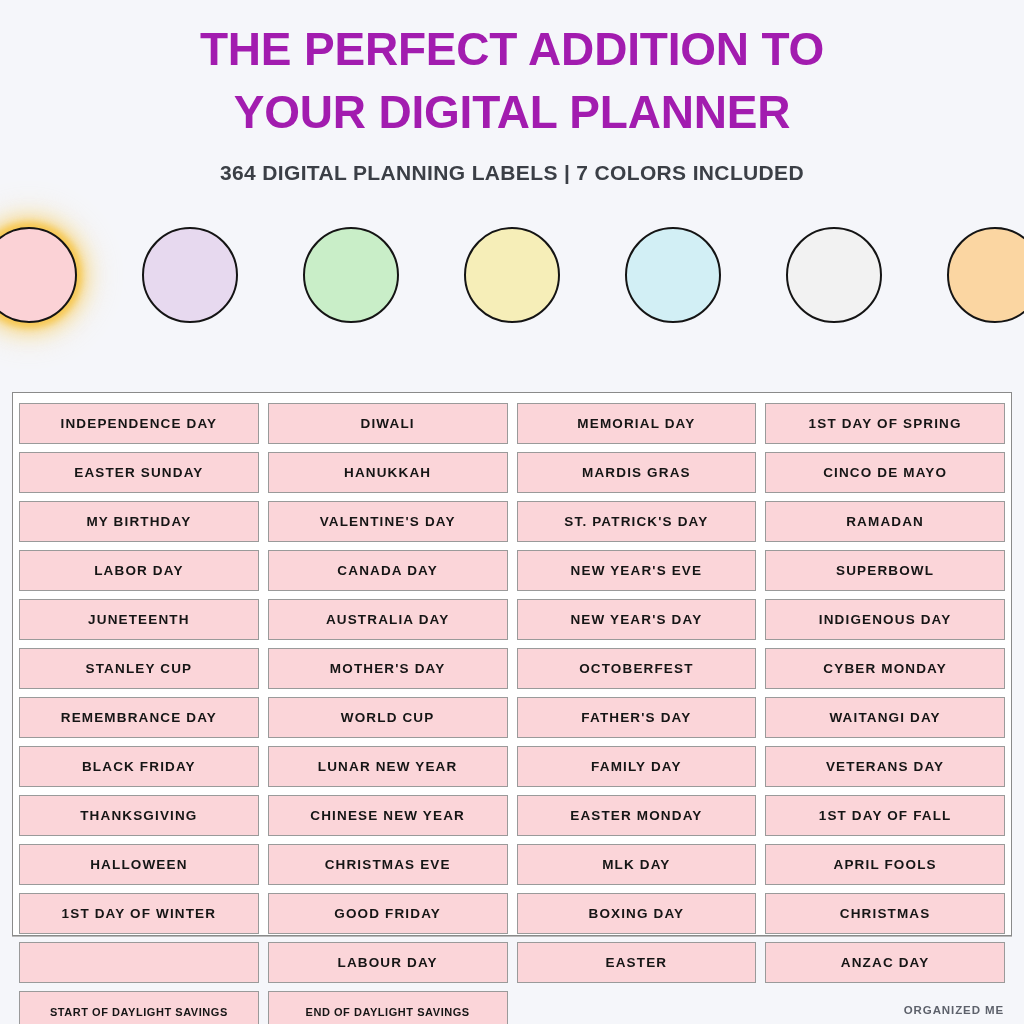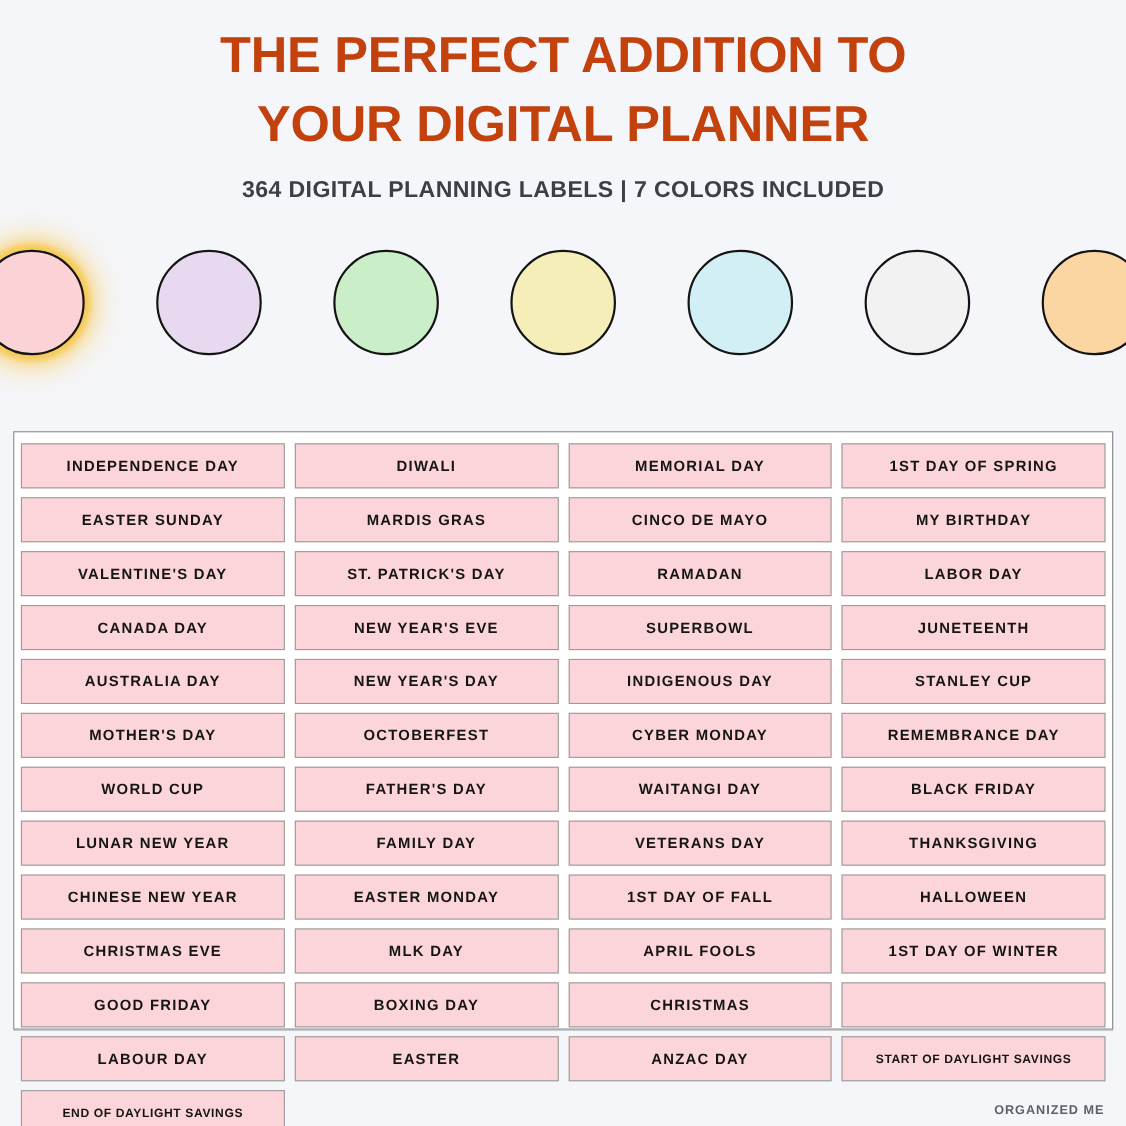--- a/index.html
+++ b/index.html
@@ -21,21 +21,21 @@
   .header {
     padding-top: 18px;
     text-align: center;
   }
 
   .title-line {
     font-size: 46px;
     font-weight: 700;
     letter-spacing: -0.2px;
     line-height: 1.38;
-    color: #c2410c;
+    color: #a21caf;
     text-transform: uppercase;
   }
 
   .subtitle {
     margin-top: 16px;
     font-size: 21px;
     font-weight: 700;
     letter-spacing: 0.35px;
     color: #3b3f46;
     text-transform: uppercase;
@@ -144,20 +144,21 @@
     <div class="swatch" style="background: rgb(251, 214, 162);"></div>
   </div>
 
 <div class="panel">
   <div class="grid" id="label-grid">
       <div class="label">INDEPENDENCE DAY</div>
       <div class="label">DIWALI</div>
       <div class="label">MEMORIAL DAY</div>
       <div class="label">1ST DAY OF SPRING</div>
       <div class="label">EASTER SUNDAY</div>
+      <div class="label">HANUKKAH</div>
       <div class="label">MARDIS GRAS</div>
       <div class="label">CINCO DE MAYO</div>
       <div class="label">MY BIRTHDAY</div>
       <div class="label">VALENTINE'S DAY</div>
       <div class="label">ST. PATRICK'S DAY</div>
       <div class="label">RAMADAN</div>
       <div class="label">LABOR DAY</div>
       <div class="label">CANADA DAY</div>
       <div class="label">NEW YEAR'S EVE</div>
       <div class="label">SUPERBOWL</div>

